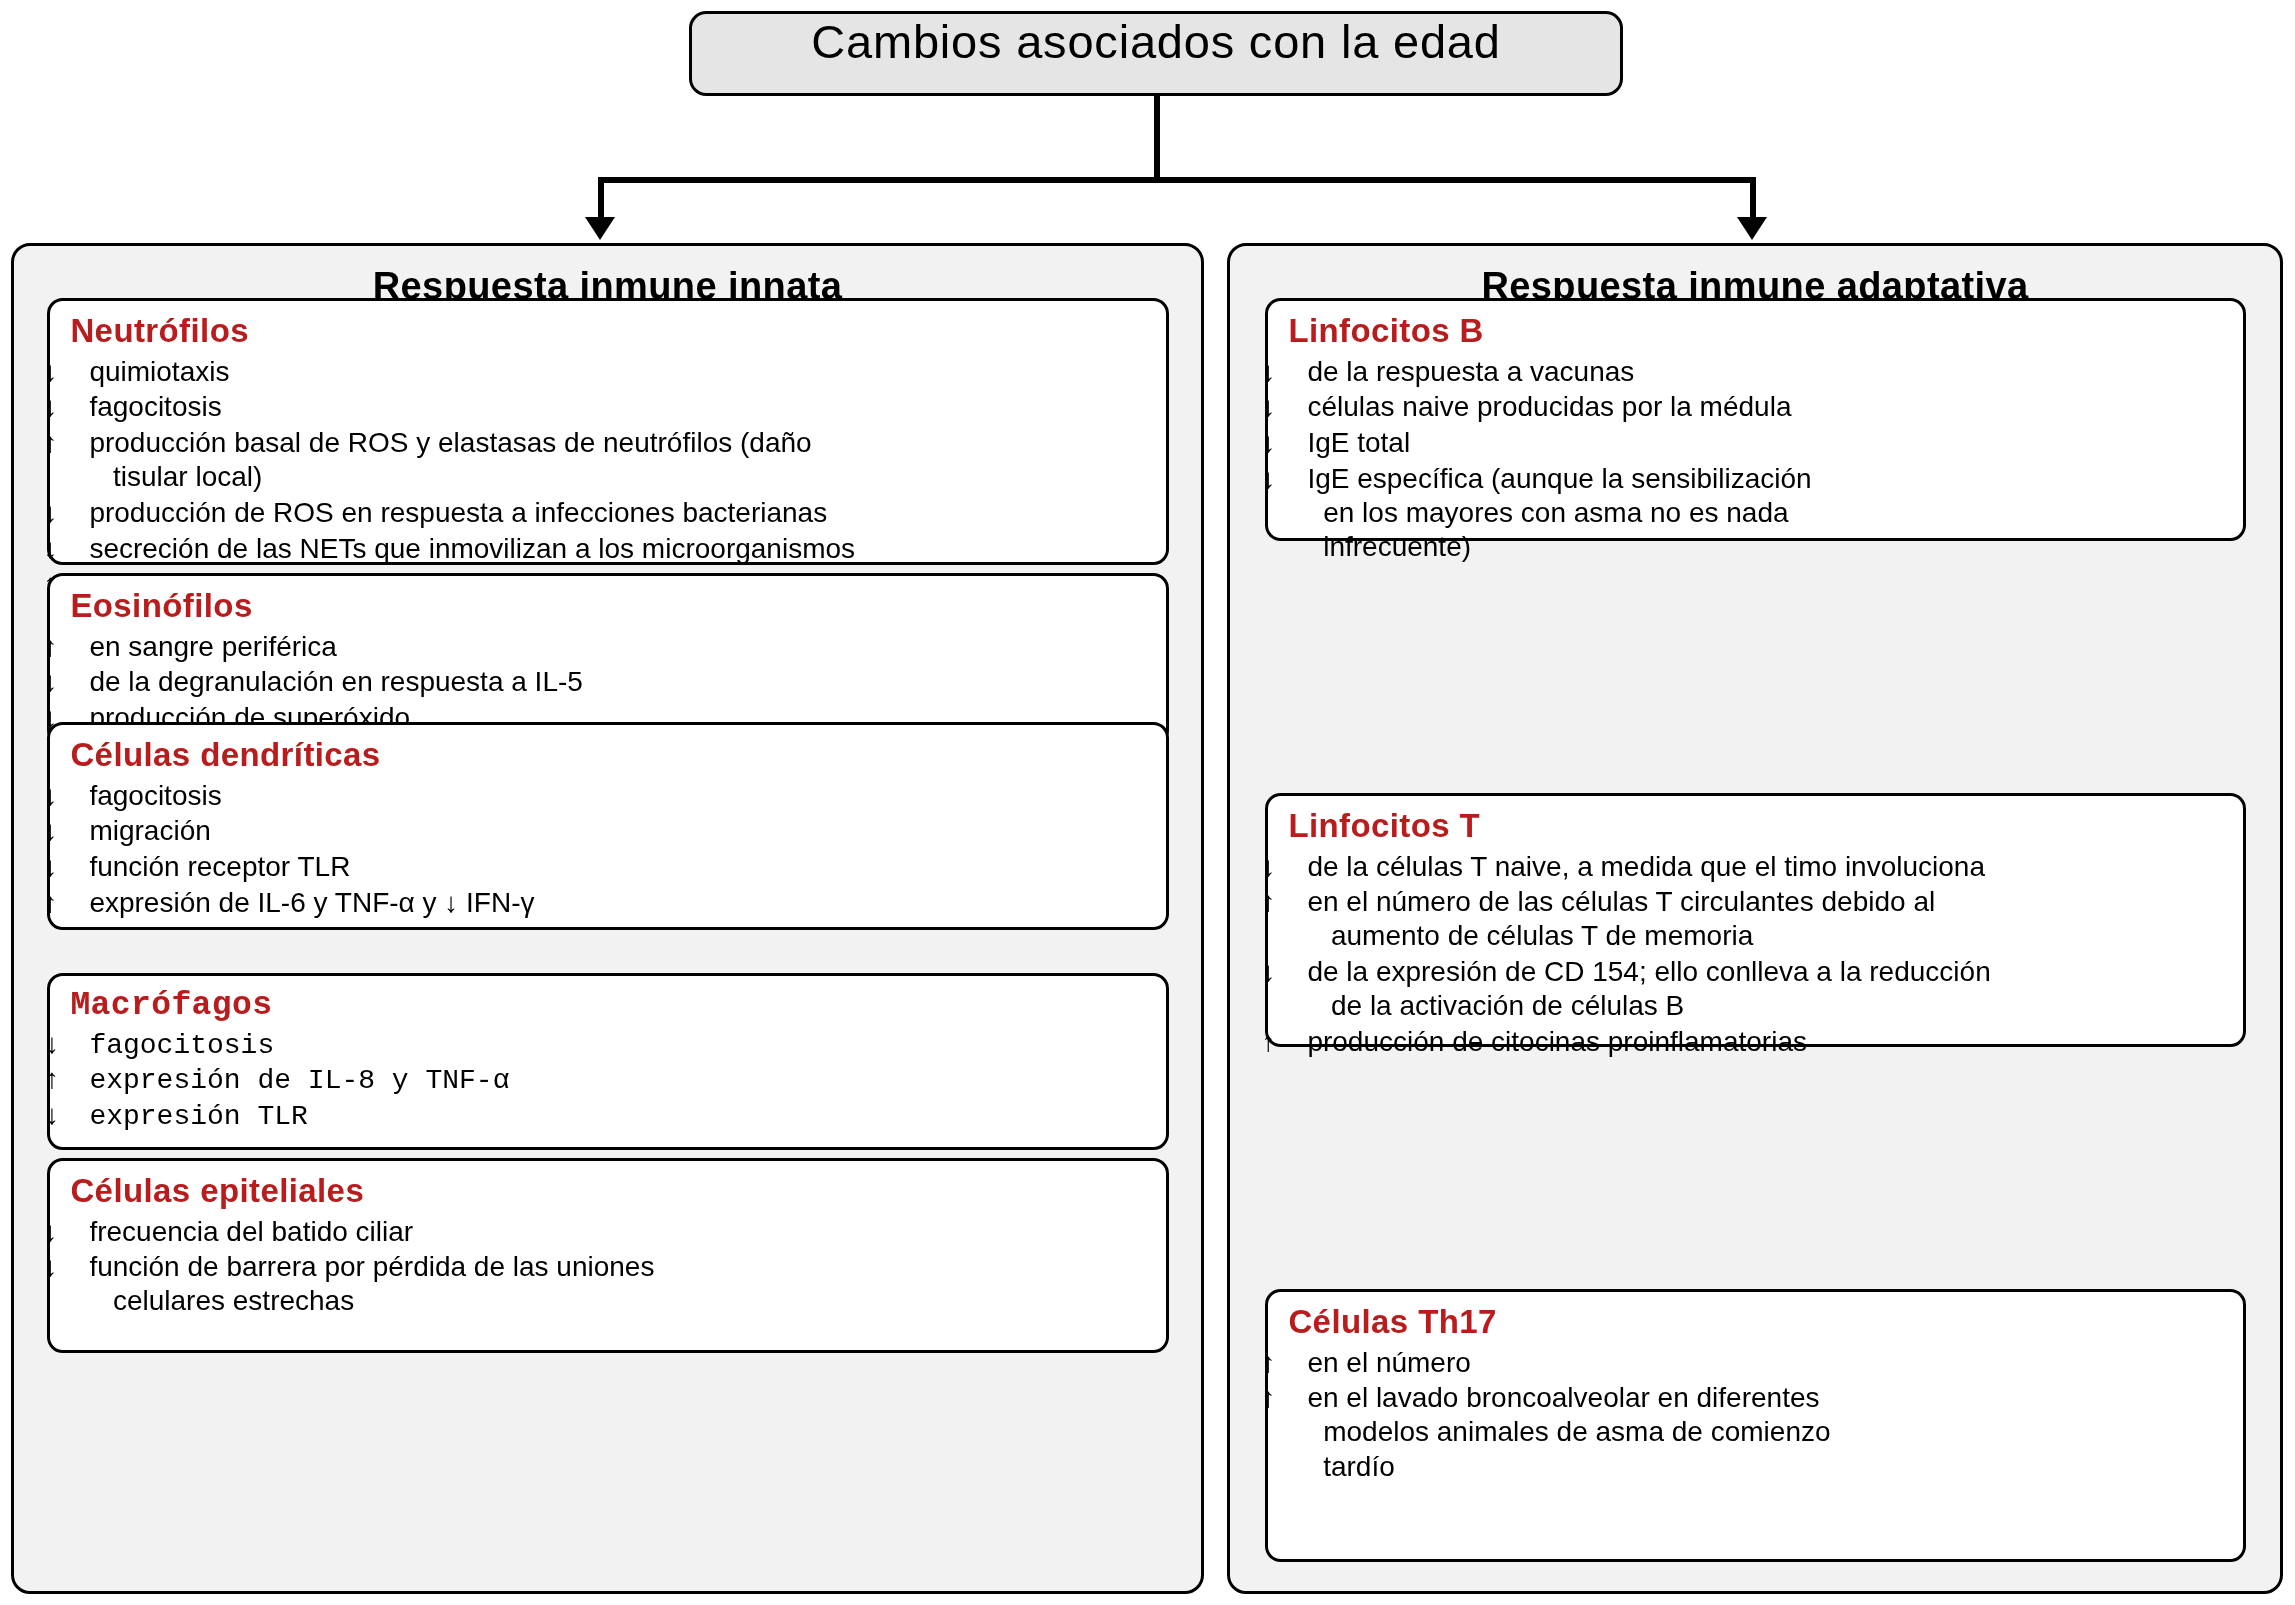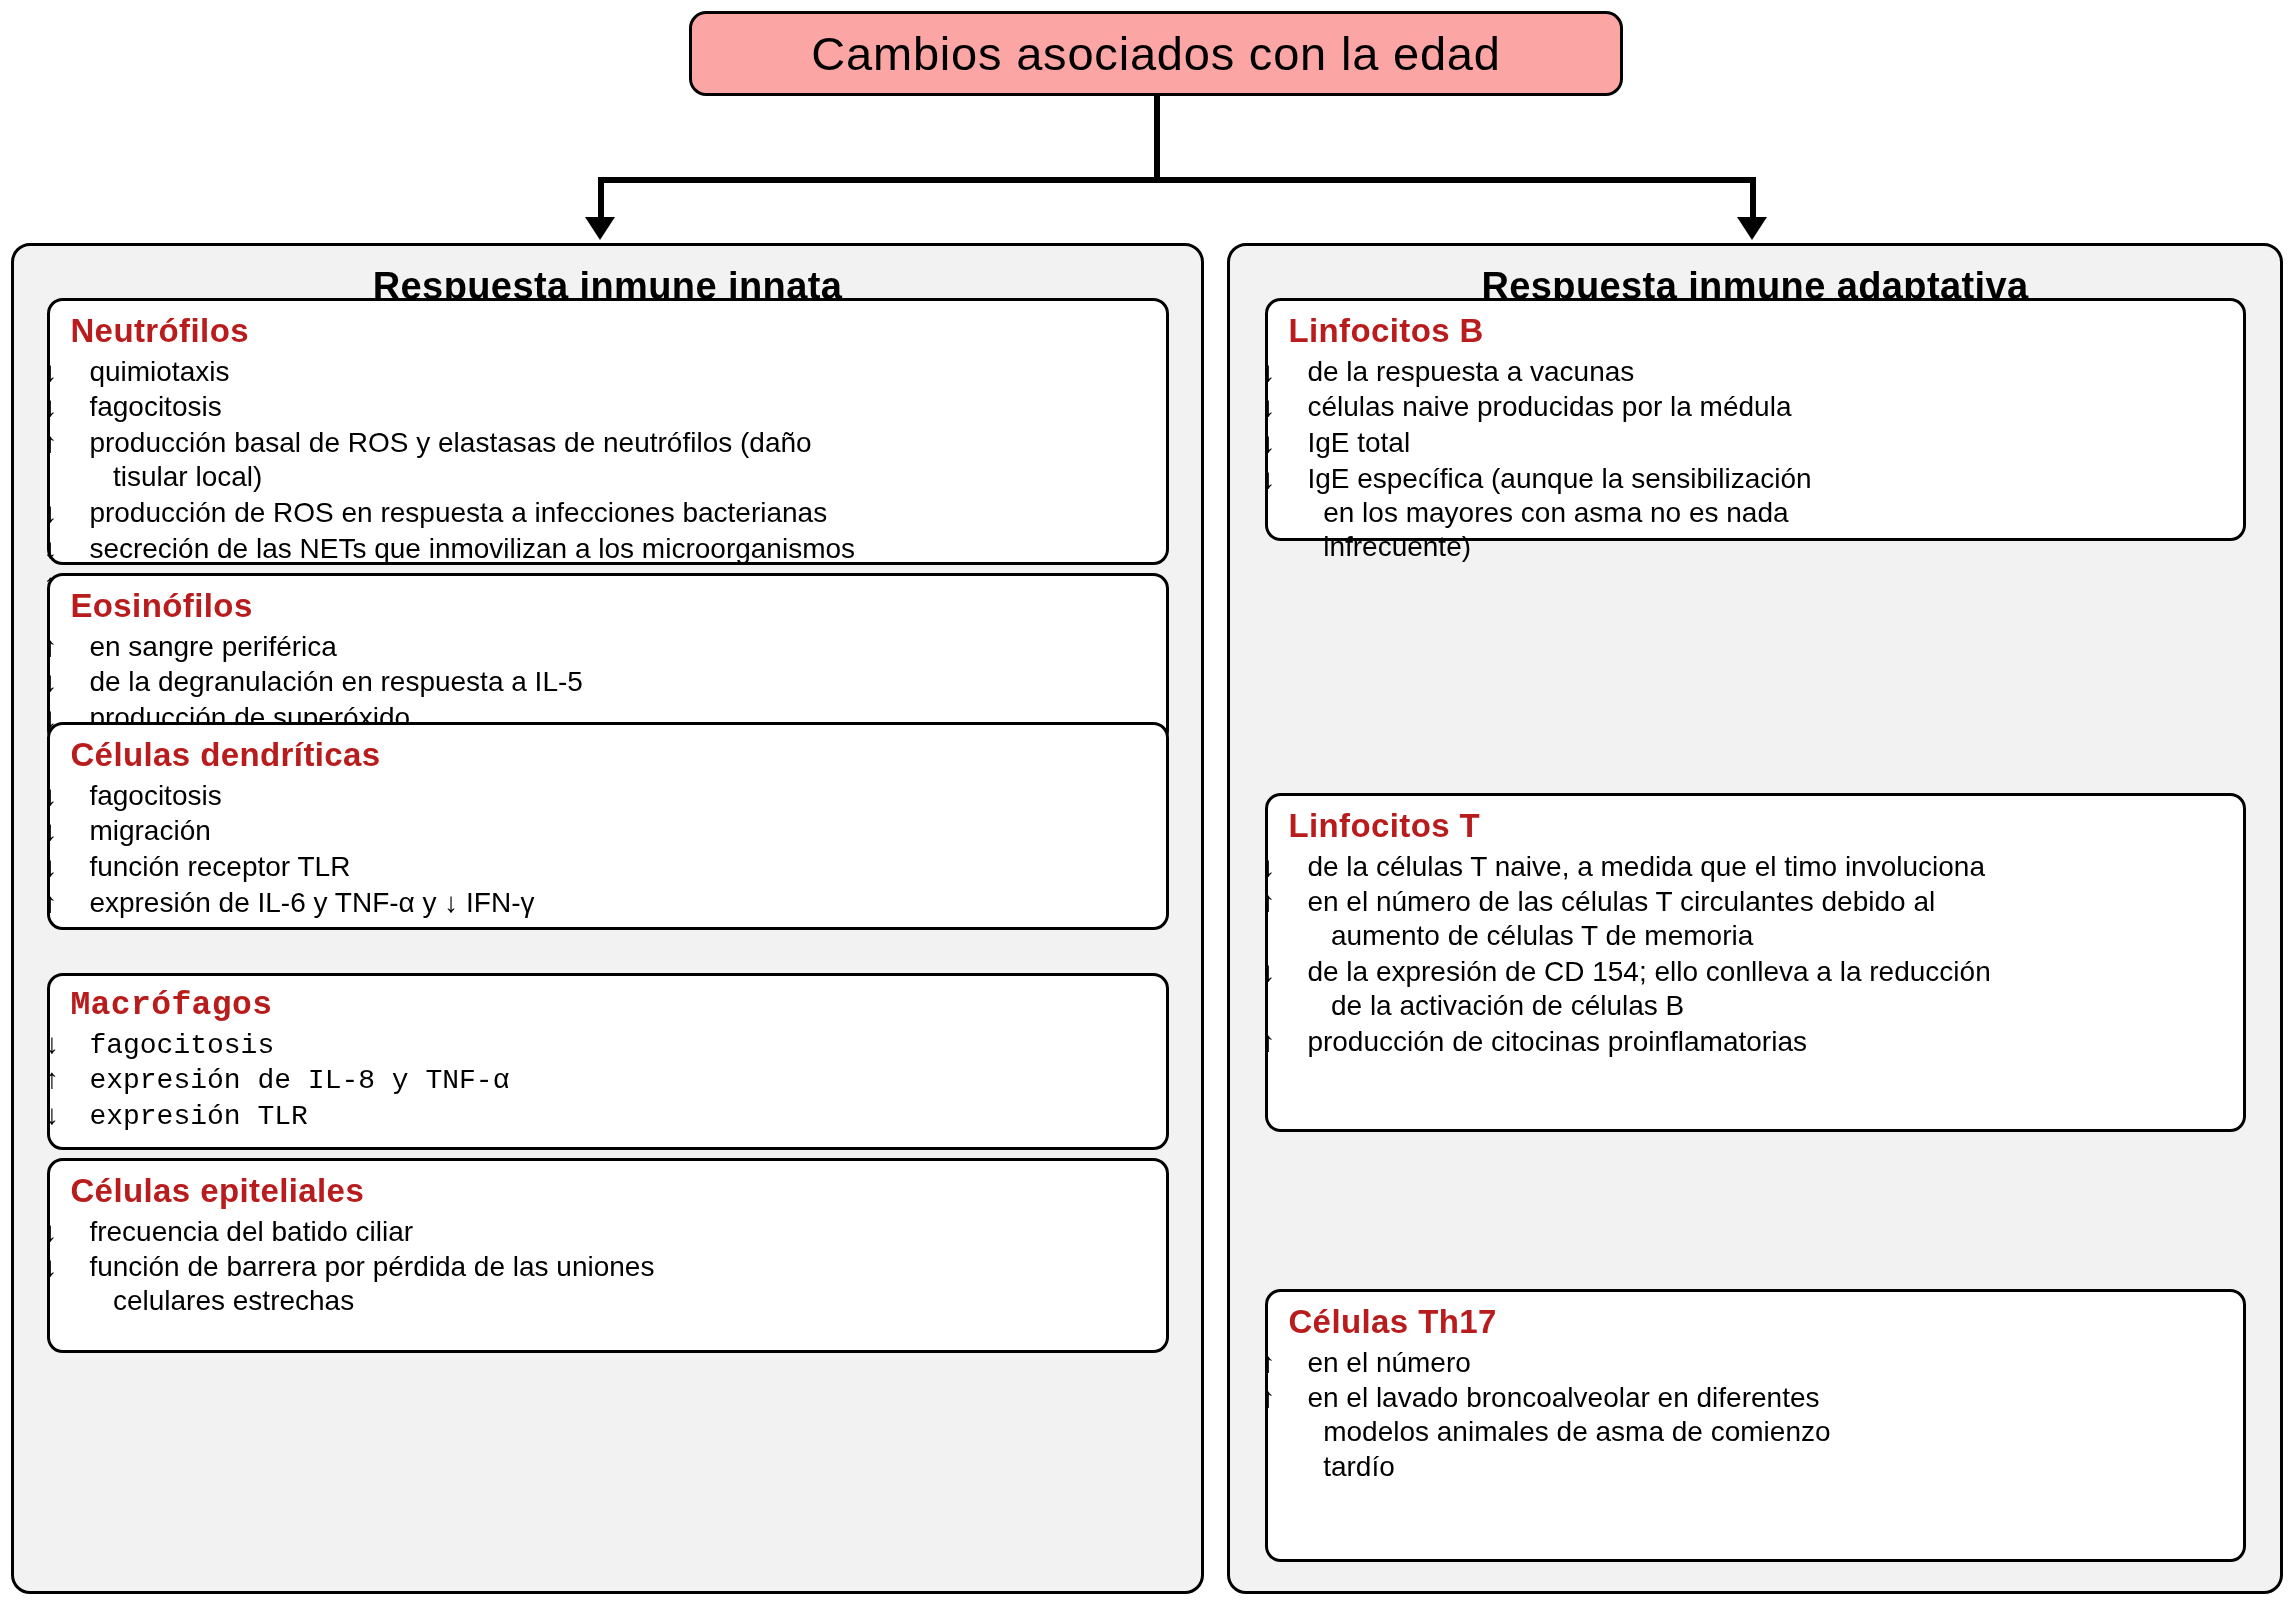--- a/index.html
+++ b/index.html
@@ -19,23 +19,22 @@
 
   
   .root-box {
     position: absolute;
     left: 689px;
     top: 11px;
     width: 934px;
     height: 85px;
     border: 3.9px solid #000000;
     border-radius: 17.3px;
-    background: #fca5a5;
+    background: #e5e5e5;
     display: flex;
-    align-items: center;
     justify-content: center;
   }
   .root-title {
     font-size: 47px;
     letter-spacing: 0.8px;
     color: #000000;
     white-space: nowrap;
   }
 
   
@@ -109,21 +108,21 @@
 
   
   .c-neutrofilos   { left: 47px; top: 298px;  width: 1122px; height: 267px; }
   .c-eosinofilos   { left: 47px; top: 573px;  width: 1122px; height: 173px; }
   .c-dendriticas   { left: 47px; top: 722px;  width: 1122px; height: 208px; }
   .c-macrofagos    { left: 47px; top: 973px; width: 1122px; height: 177px; font-family: Liberation Mono, monospace; }
   .c-epiteliales   { left: 47px; top: 1158px; width: 1122px; height: 195px; }
 
   
   .c-linfoB        { left: 1265px; top: 298px;  width: 981px; height: 243px; }
-  .c-linfoT        { left: 1265px; top: 793px; width: 981px; height: 339px; }
+  .c-linfoT        { left: 1265px; top: 793px; width: 981px; height: 254px; }
   .c-th17          { left: 1265px; top: 1289px; width: 981px; height: 273px; }
 </style>
 </head>
 <body>
 
 <div id="page">
 
   <div class="root-box">
     <div class="root-title">Cambios asociados con la edad</div>
   </div>

